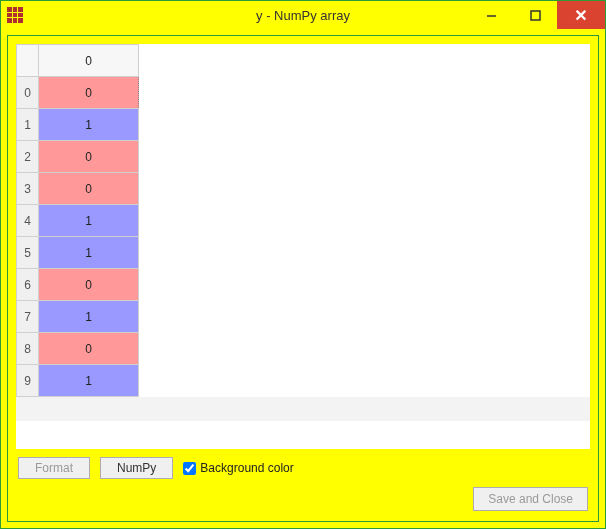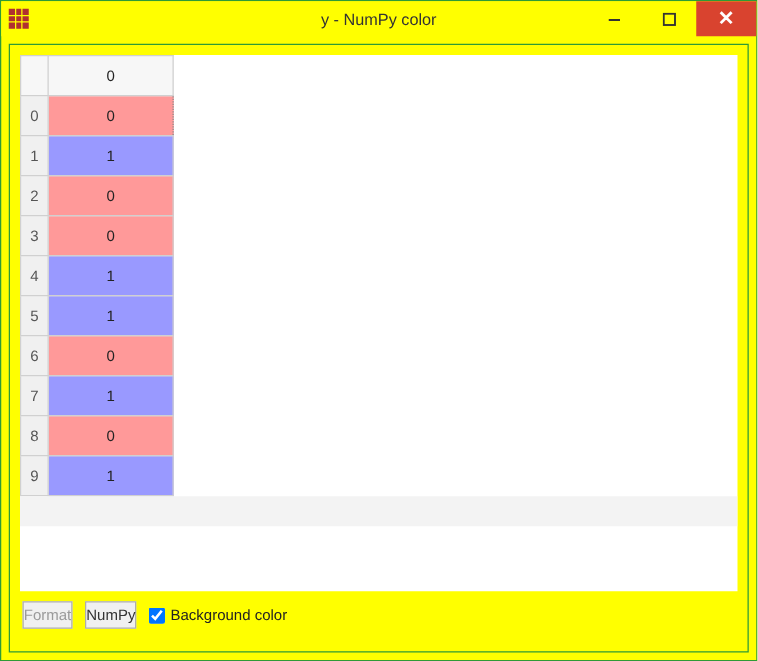--- a/index.html
+++ b/index.html
@@ -113,21 +113,21 @@
   }
   .toolbar {
     display: flex;
     align-items: center;
     gap: 10px;
     padding: 8px 2px 4px 2px;
   }
   .btn {
     background: #f0f0f0;
     border: 1px solid #adadad;
-    padding: 3px 0;
+    padding: 3px 16px;
     font-family: inherit;
     font-size: 12px;
     color: #333;
     cursor: pointer;
   }
   .btn:disabled {
     color: #9a9a9a;
     cursor: default;
   }
   .chk {
@@ -154,21 +154,21 @@
       <span></span>
         <span></span>
         <span></span>
       <span></span>
         <span></span>
         <span></span>
       <span></span>
         <span></span>
         <span></span>
     </div>
-    <div class="title-text">y - NumPy color</div>
+    <div class="title-text">y - NumPy array</div>
     <div class="win-controls">
       <div class="win-btn">
         <svg width="11" height="11">
             <line x1="1" y1="6" x2="10" y2="6" stroke="#333" stroke-width="1.5"></line>
           </svg>
       </div>
       <div class="win-btn">
         <svg width="11" height="11">
             <rect x="1" y="1" width="9" height="9" fill="none" stroke="#333" stroke-width="1.5"></rect>
           </svg>
@@ -237,15 +237,16 @@
     <div class="toolbar">
       <button class="btn" disabled="">Format</button>
       <button class="btn">NumPy</button>
       <label class="chk">
         <input type="checkbox" id="bgcolor-chk" checked="" style="">
         <span>Background color</span>
       </label>
     </div>
 
     <div class="footer">
+      <button class="btn wide" disabled="">Save and Close</button>
     </div>
   </div>
 </div>
 
 </body></html>

